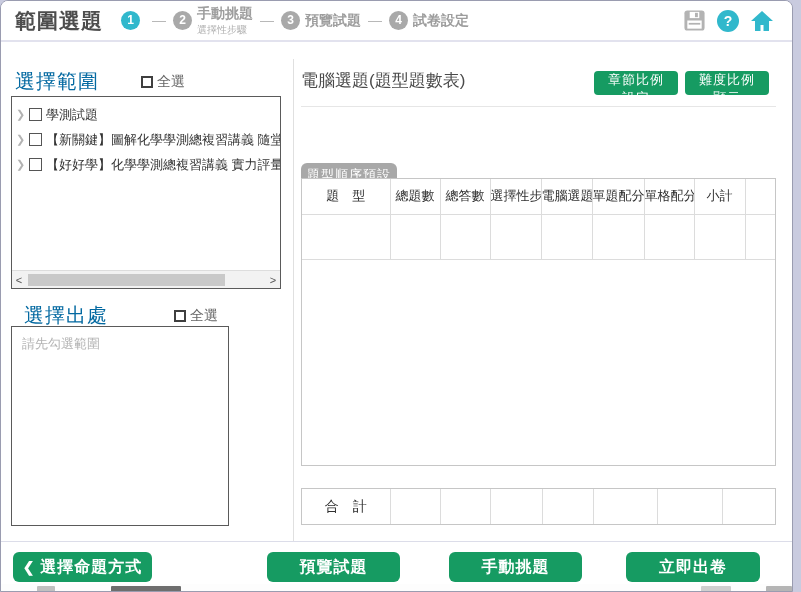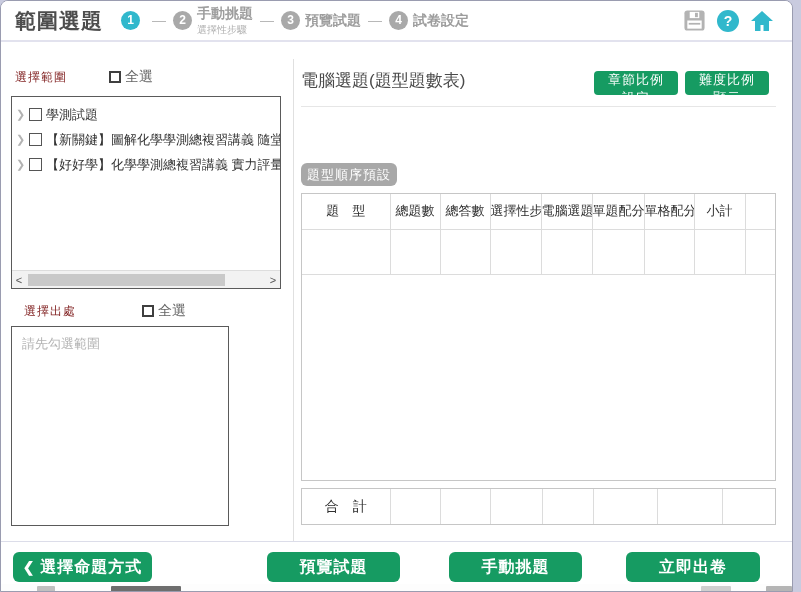--- a/index.html
+++ b/index.html
@@ -49,21 +49,21 @@
   .header-icons { display:flex; align-items:center; gap:11px; padding-right:18px; }
   .icon-btn { cursor:pointer; display:flex; align-items:center; justify-content:center; }
   .help-circle {
     width:22px; height:22px; border-radius:50%;
     background:#31b8cc; color:#fff; font-weight:bold; font-size:14px;
     display:flex; align-items:center; justify-content:center;
   }
 
   
   .section-head { position:absolute; display:flex; align-items:center; }
-  .section-title { font-size:12px; color:#7f1d1d; letter-spacing:1px; }
+  .section-title { font-size:20px; color:#0369a1; letter-spacing:1px; }
   .select-all { display:flex; align-items:center; gap:4px; cursor:pointer; }
   .cb {
     width:12px; height:12px; border:2px solid #3f3f3f;
     display:inline-block; background:#fff; flex:0 0 auto;
   }
   .select-all-label { font-size:14px; color:#666; }
 
   .tree-box {
     position:absolute; left:10px; top:95px;
     width:270px; height:193px;
@@ -104,21 +104,21 @@
   }
   .h-divider { position:absolute; left:300px; top:105px; width:475px; height:1px; background:#e6e6e6; }
   .btn-gray {
     position:absolute; left:300px; top:162px; height:23px;
     background:#a8a8a8; color:#fff; font-size:13px;
     border:none; border-radius:6px; padding:0 6px;
     cursor:pointer; font-family:inherit; letter-spacing:1px;
   }
 
   .qtable-wrap {
-    position:absolute; left:300px; top:192px;
+    position:absolute; left:300px; top:177px;
     width:475px; height:288px;
     border:1px solid #c6c6c6; background:#fff;
   }
   table.qtable { border-collapse:collapse; table-layout:fixed; width:473px; }
   table.qtable th, table.qtable td { border-right:1px solid #dcdcdc; }
   table.qtable th:last-child, table.qtable td:last-child { border-right:none; }
   table.qtable thead th {
     height:35px; font-size:13px; font-weight:normal; color:#2f2f2f;
     border-bottom:1px solid #dcdcdc; text-align:center; overflow:hidden; white-space:nowrap;
   }

